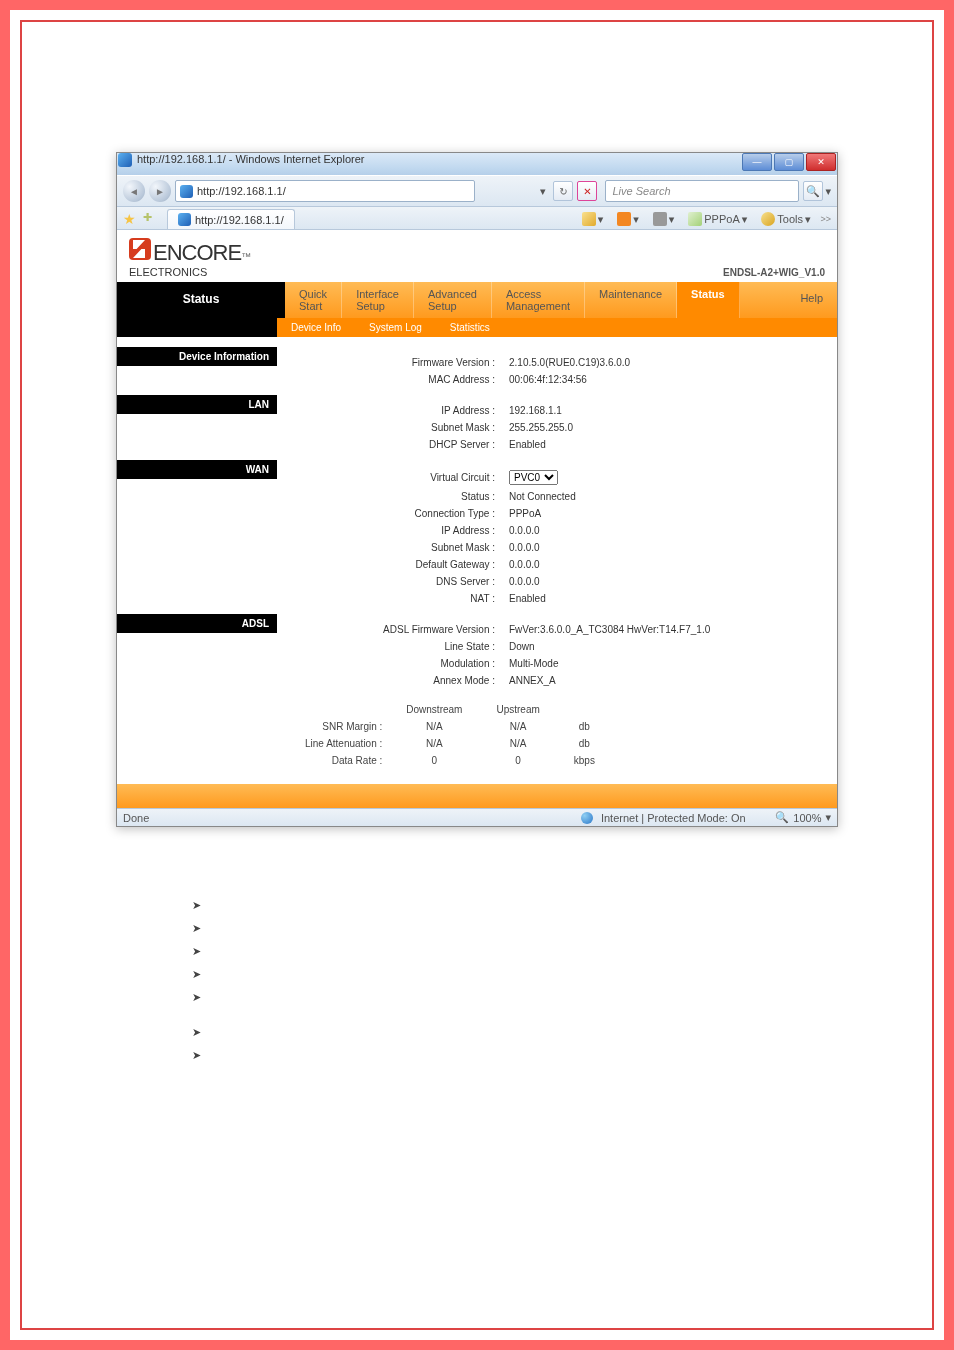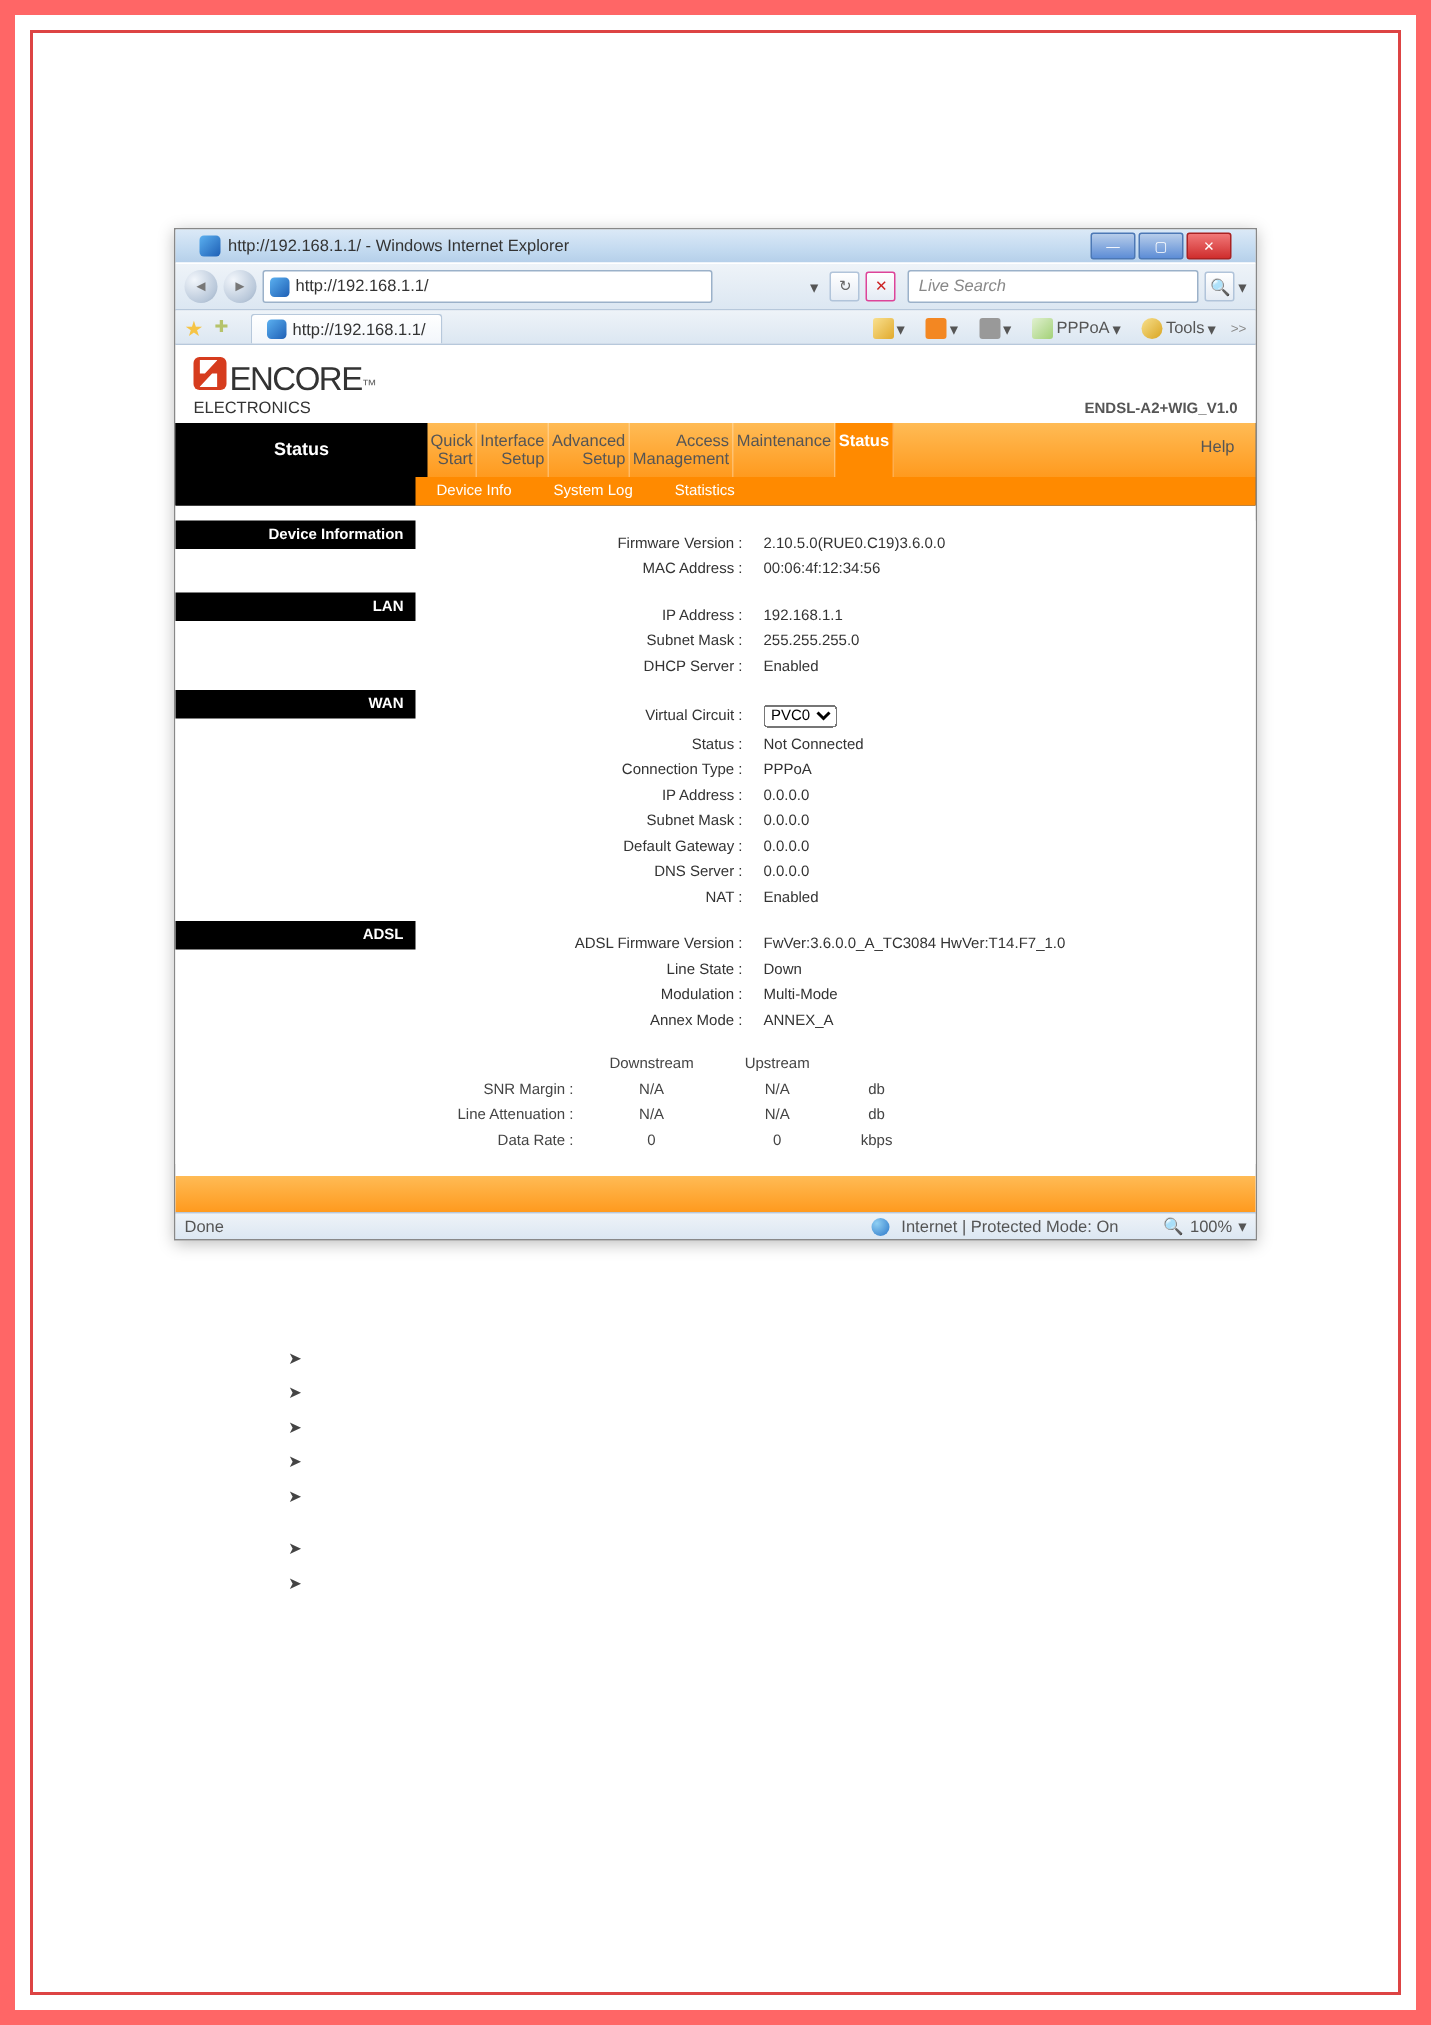--- a/index.html
+++ b/index.html
@@ -1,20 +1,20 @@
 <!DOCTYPE html>
 <html><head>
 <meta charset="utf-8">
 <style>
   html,body{margin:0;padding:0;font-family:Tahoma,Verdana,sans-serif;font-size:11px;color:#333;background:#fff}
   .page-frame{border:10px solid #ff6666;width:934px;height:1330px;margin:0 auto;position:relative;background:#fff}
   .inner-frame{border:2px solid #d44;margin:10px;height:calc(100% - 20px);box-sizing:border-box;padding:20px 40px}
   
   .browser{width:720px;margin:110px auto 0;box-shadow:0 2px 10px rgba(0,0,0,.25);background:#fff;border:1px solid #888}
-  .titlebar{background:linear-gradient(to bottom,#dbe9f7,#c0d8ef 70%,#b5cfe9);height:22px;display:flex;align-items:center;padding:0 16px;font-size:11px;color:#333}
+  .titlebar{background:linear-gradient(to bottom,#dbe9f7,#c0d8ef 70%,#b5cfe9);height:22px;display:flex;align-items:flex-start;padding:0 1px;font-size:11px;color:#333}
   .titlebar .ie-icon{display:inline-block;width:14px;height:14px;border-radius:3px;background:linear-gradient(135deg,#5bb0f0,#1e5fb5);margin-right:5px}
   .titlebar .spacer{flex:1}
   .win-btns{display:flex;gap:2px}
   .win-btn{width:28px;height:16px;border-radius:2px;display:flex;align-items:center;justify-content:center;font-size:9px;color:#fff;background:linear-gradient(to bottom,#b7cdea,#5d8dd6);border:1px solid #4c78b5}
   .win-btn.close{background:linear-gradient(to bottom,#f17878,#cf2e2e);border-color:#a22}
   .nav-row{display:flex;align-items:center;padding:4px 6px;background:linear-gradient(to bottom,#eef3f8,#dce7f2);border-top:1px solid #fff;border-bottom:1px solid #b7c8db}
   .nav-arrow{width:22px;height:22px;border-radius:50%;background:radial-gradient(circle at 30% 30%,#f2f6fb,#b9c8da 70%,#95a7bd);margin-right:4px;display:flex;align-items:center;justify-content:center;color:#777;font-size:10px}
   .addr{flex:0 0 290px;height:20px;border:1px solid #9bb1c9;background:#fff;display:flex;align-items:center;padding:0 4px;border-radius:2px}
   .addr .ie-icon{width:13px;height:13px;border-radius:3px;background:linear-gradient(135deg,#5bb0f0,#1e5fb5);margin-right:4px}
   .refresh-x{margin-left:auto;display:flex;align-items:center;gap:4px}
@@ -41,21 +41,21 @@
   .enc-logo{display:flex;align-items:baseline;font-weight:normal}
   .enc-logo .z{display:inline-block;width:22px;height:22px;background:#d63c1e;border-radius:4px;margin-right:2px;position:relative}
   .enc-logo .z::before{content:"";position:absolute;left:4px;top:2px;width:12px;height:18px;background:#fff;clip-path:polygon(0 0,100% 0,30% 50%,100% 50%,100% 100%,0 100%,70% 50%,0 50%)}
   .enc-logo .name{font-size:22px;color:#333;letter-spacing:-1px}
   .enc-logo .tm{font-size:10px;vertical-align:super;color:#666}
   .enc-model{font-size:10px;font-weight:bold;color:#555}
   
   .onav{display:flex;background:#000;color:#fff}
   .onav .side-lbl{width:160px;background:#000;color:#fff;font-weight:bold;text-align:center;padding:10px 4px;font-size:12px}
   .onav .topnav{flex:1;background:linear-gradient(to bottom,#ffbb55,#ff9a1e);display:flex}
-  .onav .topnav .tn{color:#555;padding:6px 2px;text-align:right;font-size:11px;line-height:1.1;border-right:1px solid rgba(255,255,255,.3)}
+  .onav .topnav .tn{color:#555;padding:6px 14px;text-align:left;font-size:11px;line-height:1.1;border-right:1px solid rgba(255,255,255,.3)}
   .onav .topnav .tn.active{background:#ff8a00;color:#fff;font-weight:bold}
   .onav .help{background:linear-gradient(to bottom,#ffbb55,#ff9a1e);color:#555;padding:10px 14px}
   .subnav{display:flex;background:#000}
   .subnav .side-empty{width:160px;background:#000}
   .subnav .items{flex:1;background:#ff8a00;display:flex}
   .subnav .items .sn{color:#fff;padding:4px 14px;font-size:10px}
   
   .info{display:flex;background:#fff}
   .info .sidecol{width:160px}
   .info .bodycol{flex:1;padding:6px 10px}

